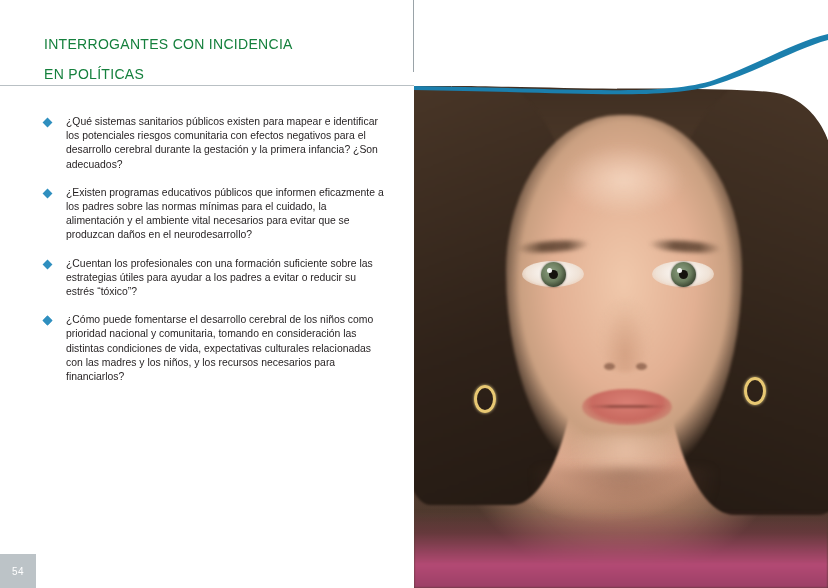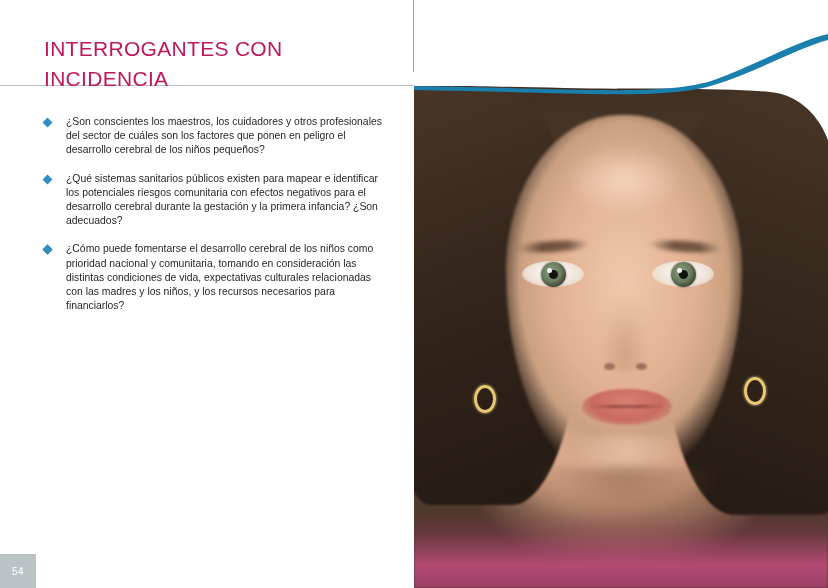--- a/index.html
+++ b/index.html
@@ -204,22 +204,22 @@
     height: 140px;
     pointer-events: none;
   }
 
   
   .title {
     position: absolute;
     left: 44px;
     top: 20px;
     width: 350px;
-    color: #be185d;
-    font-size: 21px;
+    color: #15803d;
+    font-size: 14px;
     line-height: 30px;
     letter-spacing: 0.3px;
     font-weight: normal;
   }
   .divider {
     position: absolute;
     left: 413px;
     top: 0;
     width: 1px;
     height: 72px;
@@ -307,39 +307,41 @@
 </head>
 <body>
 
 <div class="page">
 
   <div class="divider"></div>
   <div class="hrule"></div>
 
   <h1 class="title">
     <span>INTERROGANTES CON INCIDENCIA</span><br>
+    <span>EN POLÍTICAS</span>
   </h1>
 
   <div class="dots">
     <span class="d"></span>
     <span class="d"></span>
     <span class="d"></span>
   </div>
 
   <div class="qlist">
     <div class="qitem">
       <span class="bullet"></span>
-      <span>¿Son conscientes los maestros, los cuidadores y otros profesionales del sector de cuáles son los factores que ponen en peligro el desarrollo cerebral de los niños pequeños?</span>
-    </div>
-    <div class="qitem">
-      <span class="bullet"></span>
       <span>¿Qué sistemas sanitarios públicos existen para mapear e identificar los potenciales riesgos comunitaria con efectos negativos para el desarrollo cerebral durante la gestación y la primera infancia? ¿Son adecuados?</span>
     </div>
     <div class="qitem">
       <span class="bullet"></span>
+      <span>¿Existen programas educativos públicos que informen eficazmente a los padres sobre las normas mínimas para el cuidado, la alimentación y el ambiente vital necesarios para evitar que se produzcan daños en el neurodesarrollo?</span>
+    </div>
+    <div class="qitem">
+      <span class="bullet"></span>
+      <span>¿Cuentan los profesionales con una formación suficiente sobre las estrategias útiles para ayudar a los padres a evitar o reducir su estrés “tóxico”?</span>
     </div>
     <div class="qitem">
       <span class="bullet"></span>
     </div>
     <div class="qitem">
       <span class="bullet"></span>
       <span>¿Cómo puede fomentarse el desarrollo cerebral de los niños como prioridad nacional y comunitaria, tomando en consideración las distintas condiciones de vida, expectativas culturales relacionadas con las madres y los niños, y los recursos necesarios para financiarlos?</span>
     </div>
   </div>
 

